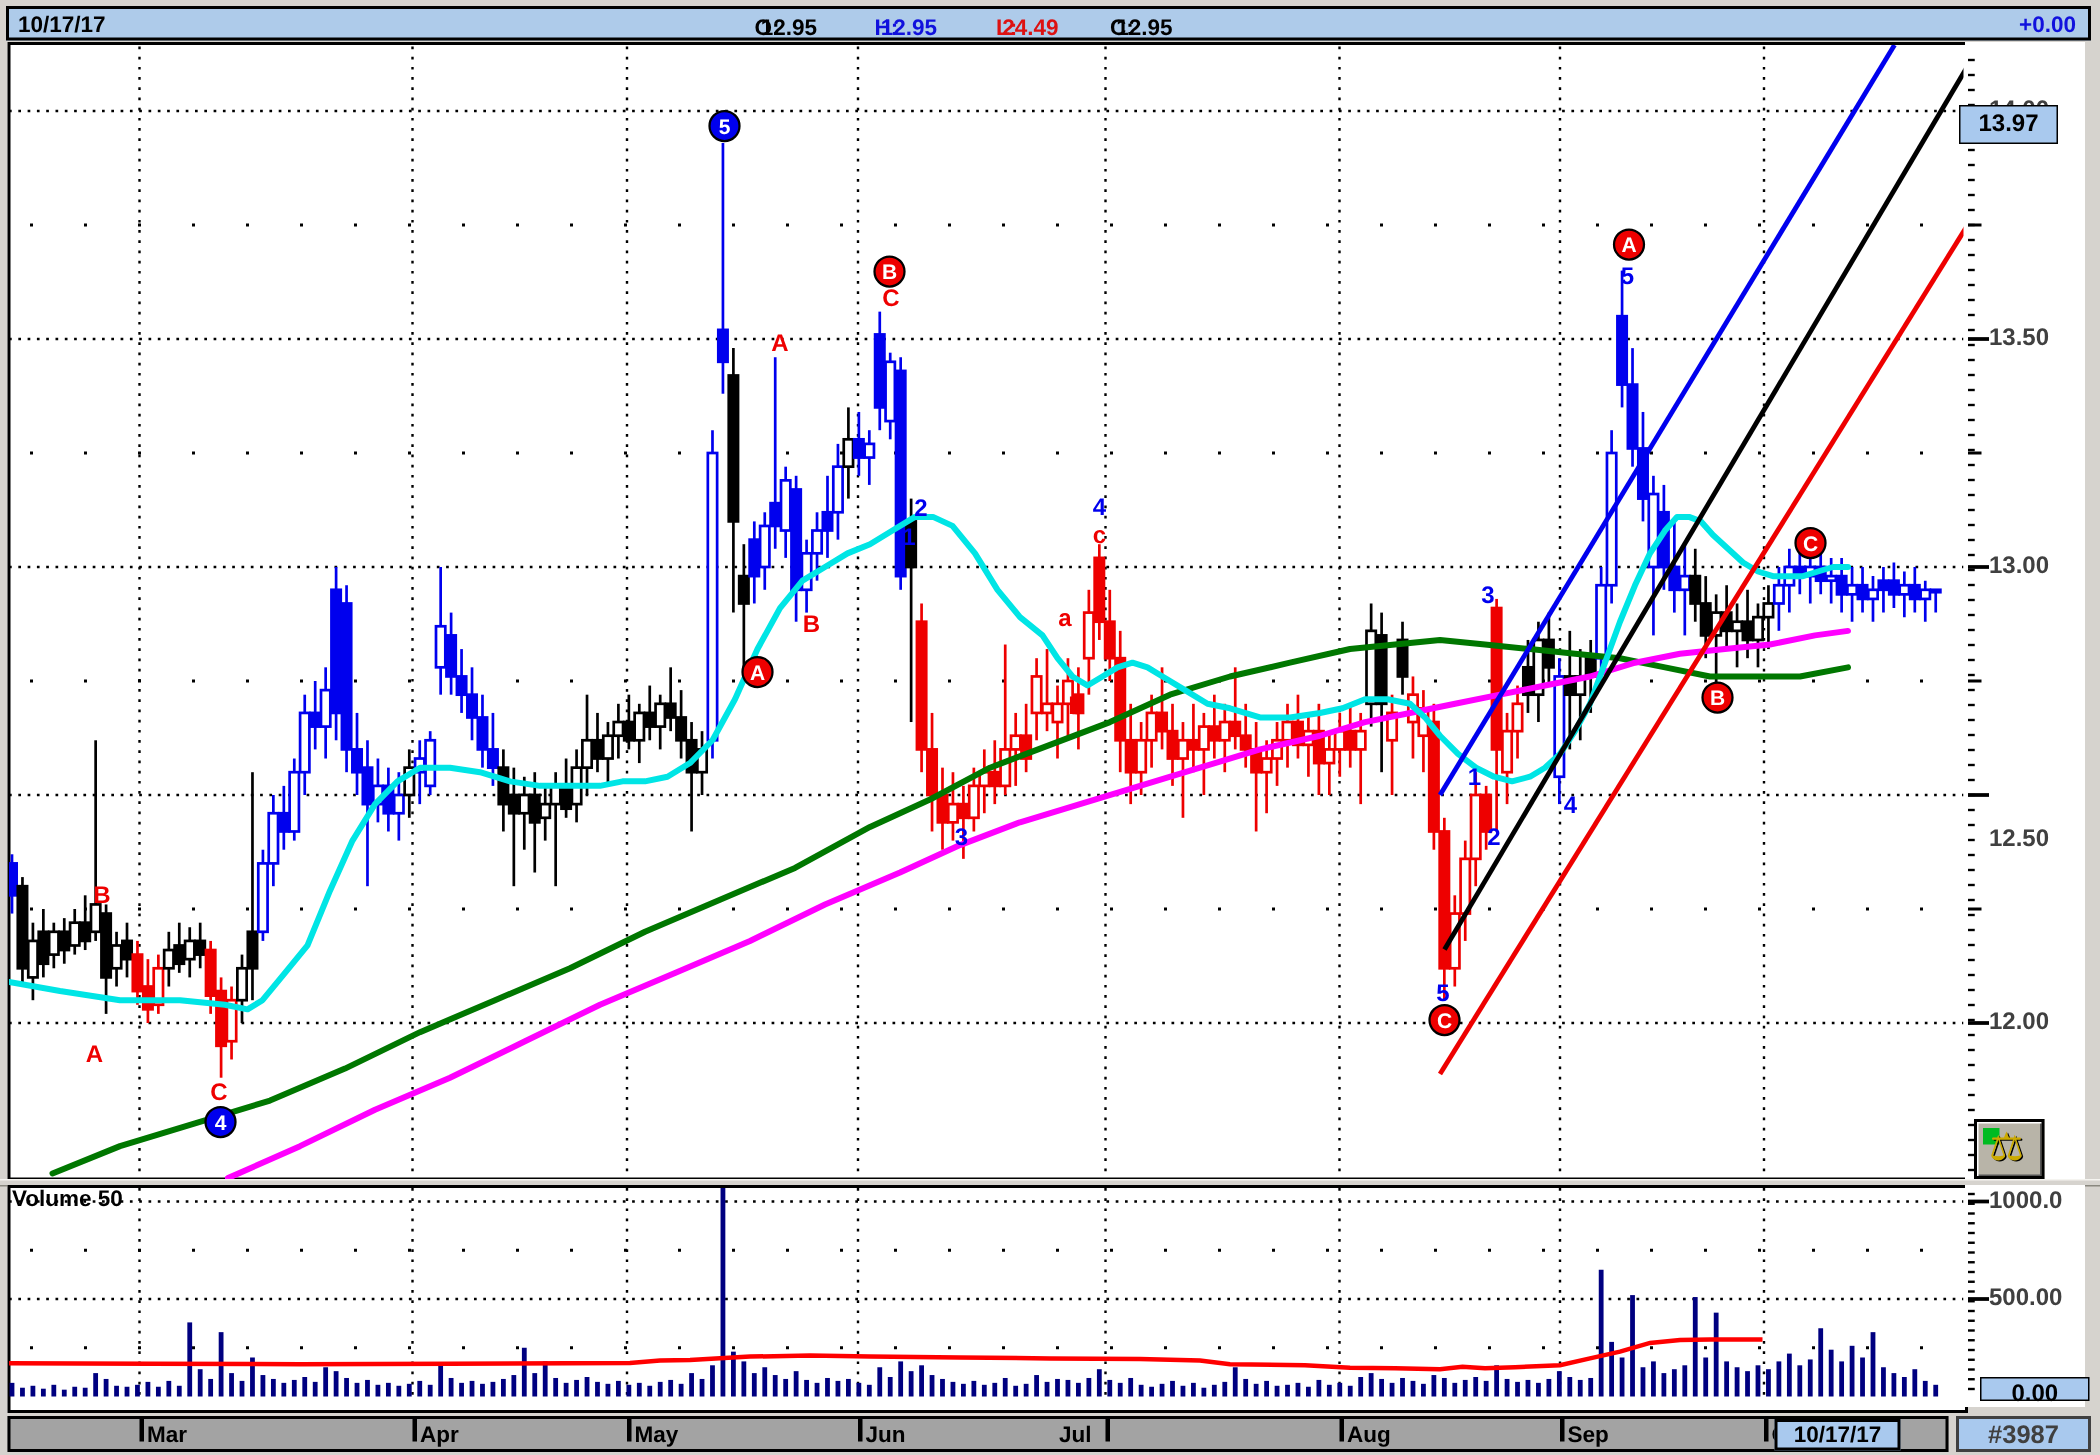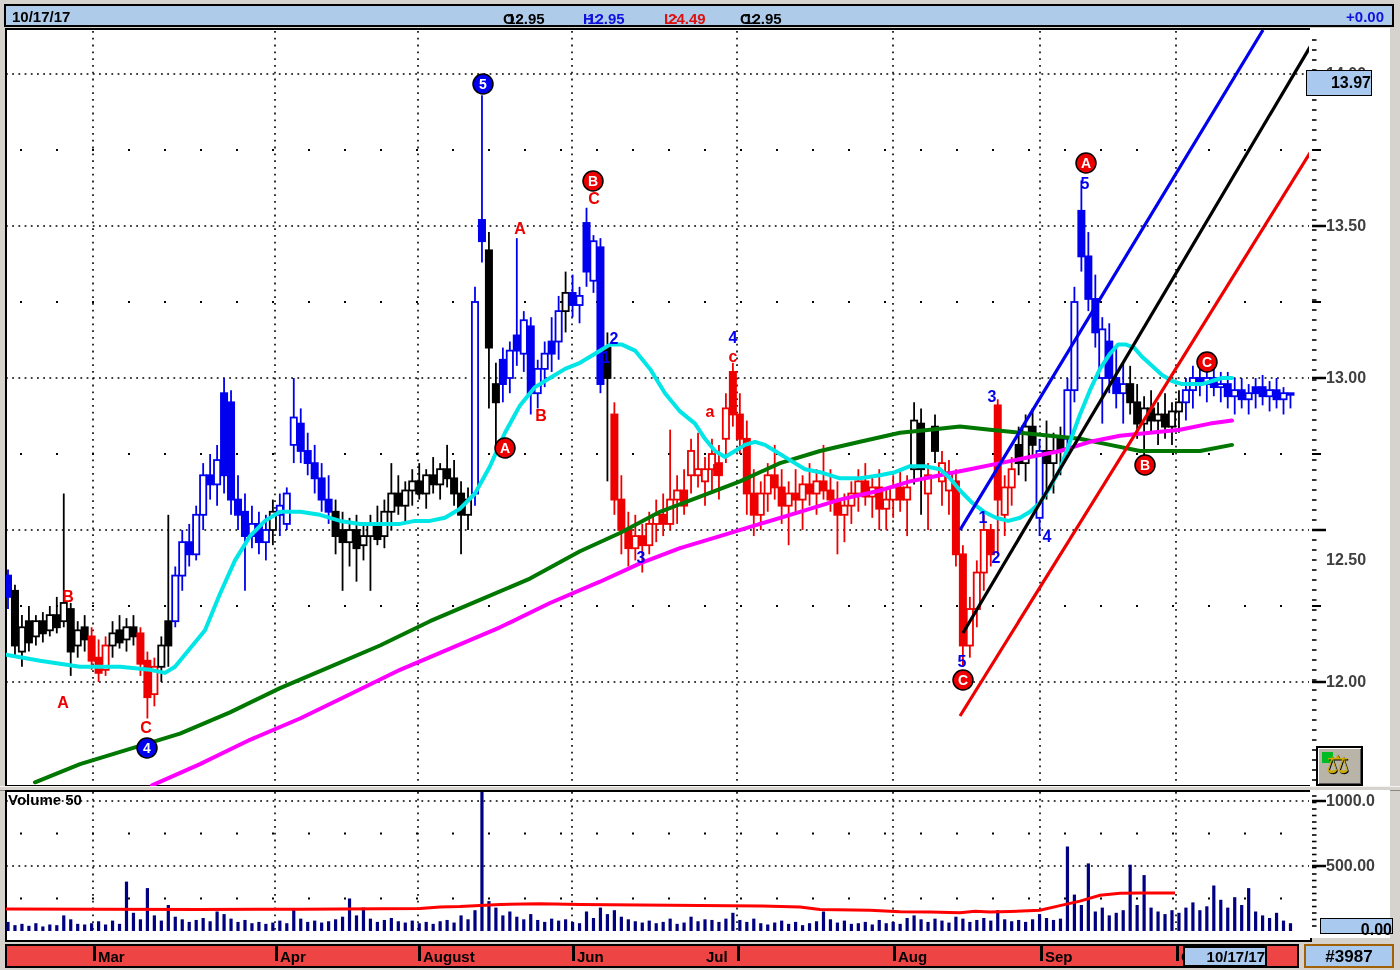--- a/index.html
+++ b/index.html
@@ -4,30 +4,30 @@
 <style>
   html,body{margin:0;padding:0;background:#d6d3ce;}
   #app{position:relative;width:1400px;height:970px;background:#d6d3ce;overflow:hidden;
        font-family:"Liberation Sans",sans-serif;}
   .panel{position:absolute;background:#ffffff;border:2px solid #000;}
   .axis-strip{position:absolute;background:#ffffff;}
   #topbar{position:absolute;left:4px;top:4px;width:1390px;height:23px;background:#aecbea;
           border:2px solid #000;box-sizing:border-box;}
   #topbar span{position:absolute;top:2px;font:bold 15px "Liberation Sans",sans-serif;white-space:pre;}
   .hl-box{position:absolute;background:#a9c9ee;border:1px solid #000;box-sizing:border-box;
-          font:bold 16px "Liberation Sans",sans-serif;color:#000;text-align:right;z-index:6;}
+          font:bold 16px "Liberation Sans",sans-serif;color:#000;text-align:center;z-index:6;}
   .ax-label{position:absolute;font:bold 16px "Liberation Sans",sans-serif;color:#404040;z-index:3;white-space:nowrap;}
   .mo-label{position:absolute;font:bold 15px "Liberation Sans",sans-serif;color:#000;top:2px;}
   #svg-layer{position:absolute;left:0;top:0;z-index:4;pointer-events:none;}
   #vol-label{position:absolute;left:8px;top:791px;font:bold 15px "Liberation Sans",sans-serif;z-index:5;}
-  #bottombar{position:absolute;left:5px;top:944px;width:1294px;height:24px;background:#ef4444;
+  #bottombar{position:absolute;left:5px;top:944px;width:1294px;height:24px;background:#a3a3a3;
              border:2px solid #000;box-sizing:border-box;z-index:5;}
   #datebox{left:1183px;top:946px;width:84px;height:21px;border:2px solid #000;font-size:15px;line-height:18px;z-index:7;}
   #contractbox{position:absolute;left:1304px;top:944px;width:90px;height:24px;background:#a9c9ee;
-               border:2px solid #a16207;box-sizing:border-box;color:#000000;
+               border:2px solid #404040;box-sizing:border-box;color:#404040;
                font:bold 17px "Liberation Sans",sans-serif;text-align:center;line-height:21px;z-index:6;}
   #scalebtn{position:absolute;left:1316px;top:746px;width:47px;height:40px;background:#b8b4a8;
             border:2px solid #000;box-sizing:border-box;z-index:6;cursor:pointer;
             box-shadow:inset 1px 1px 0 #fff, inset -1px -1px 0 #555;}
   #scalebtn .gsq{position:absolute;left:4px;top:4px;width:11px;height:11px;background:#00bb22;}
   #scalebtn .glyph{position:absolute;left:8px;top:1px;font-size:26px;color:#ccaa00;
                    text-shadow:1px 1px 0 #000;}
   .sep{position:absolute;background:#d6d3ce;border-top:1px solid #f5f4f0;border-bottom:1px solid #8a887f;}
 </style>
 </head>
@@ -53,21 +53,21 @@
   <div class="panel" style="left:5px;top:790px;width:1303px;height:148px;"></div>
   <div class="axis-strip" style="left:1310px;top:790px;width:80px;height:148px;"></div>
   <div id="vol-label">Volume 50</div>
 
   <div id="bottombar">
       <div style="position: absolute; left: 86px; top: 0px; width: 2.5px; height: 15px; background: rgb(0, 0, 0);"></div>
       <div class="mo-label" style="left: 91px;">Mar</div>
       <div style="position: absolute; left: 268px; top: 0px; width: 2.5px; height: 15px; background: rgb(0, 0, 0);"></div>
       <div class="mo-label" style="left: 273px;">Apr</div>
       <div style="position: absolute; left: 411px; top: 0px; width: 2.5px; height: 15px; background: rgb(0, 0, 0);"></div>
-      <div class="mo-label" style="left: 416px;">August</div>
+      <div class="mo-label" style="left: 416px;">May</div>
       <div style="position: absolute; left: 565px; top: 0px; width: 2.5px; height: 15px; background: rgb(0, 0, 0);"></div>
       <div class="mo-label" style="left: 570px;">Jun</div>
       <div style="position: absolute; left: 730px; top: 0px; width: 2.5px; height: 15px; background: rgb(0, 0, 0);"></div>
       <div class="mo-label" style="left: 699px;">Jul</div>
       <div style="position: absolute; left: 886px; top: 0px; width: 2.5px; height: 15px; background: rgb(0, 0, 0);"></div>
       <div class="mo-label" style="left: 891px;">Aug</div>
       <div style="position: absolute; left: 1033px; top: 0px; width: 2.5px; height: 15px; background: rgb(0, 0, 0);"></div>
       <div class="mo-label" style="left: 1038px;">Sep</div>
       <div style="position: absolute; left: 1169px; top: 0px; width: 2.5px; height: 15px; background: rgb(0, 0, 0);"></div>
       <div class="mo-label" style="left: 1174px;">O</div>

